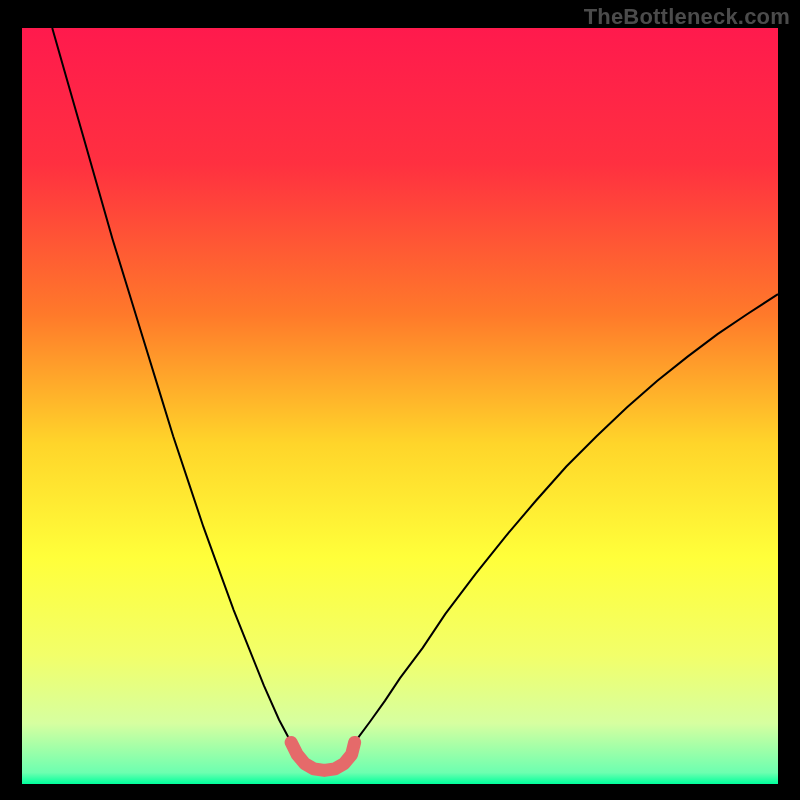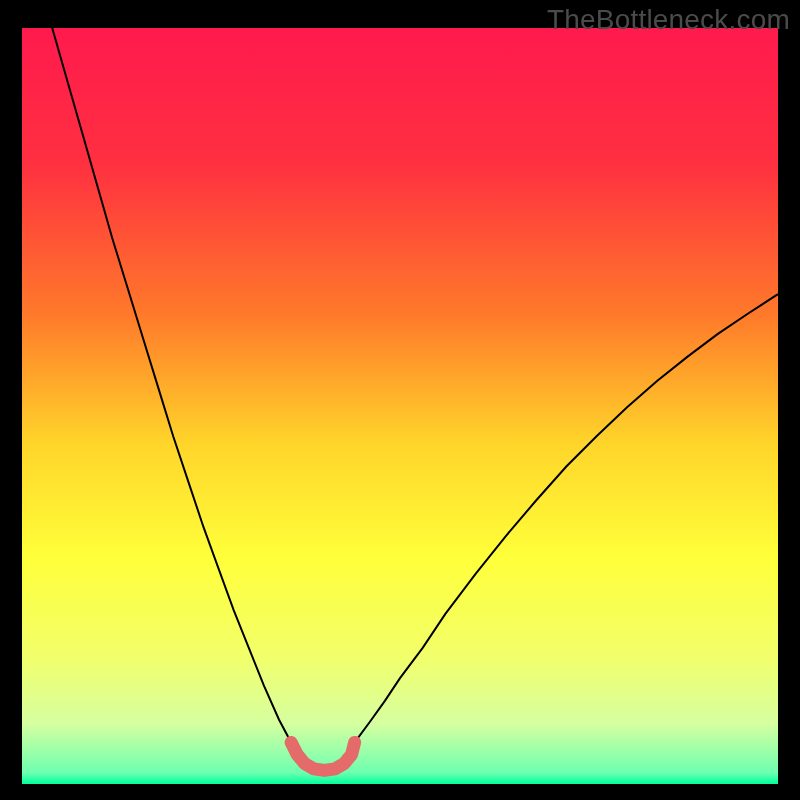--- a/index.html
+++ b/index.html
@@ -16,23 +16,23 @@
     left: 0;
     width: 800px;
     height: 800px;
     background: #000;
   }
   .watermark {
     position: absolute;
     top: 4px;
     right: 10px;
     font-family: Arial, Helvetica, sans-serif;
-    font-size: 28px;
+    font-size: 22px;
     color: #4b4b4b;
-    font-weight: 400;
+    font-weight: 700;
     letter-spacing: 0.2px;
   }
   svg {
     display: block;
   }
 </style>
 </head>
 <body>
 <div class="frame">
   <svg id="chart-svg" width="800" height="800" viewBox="0 0 800 800">

